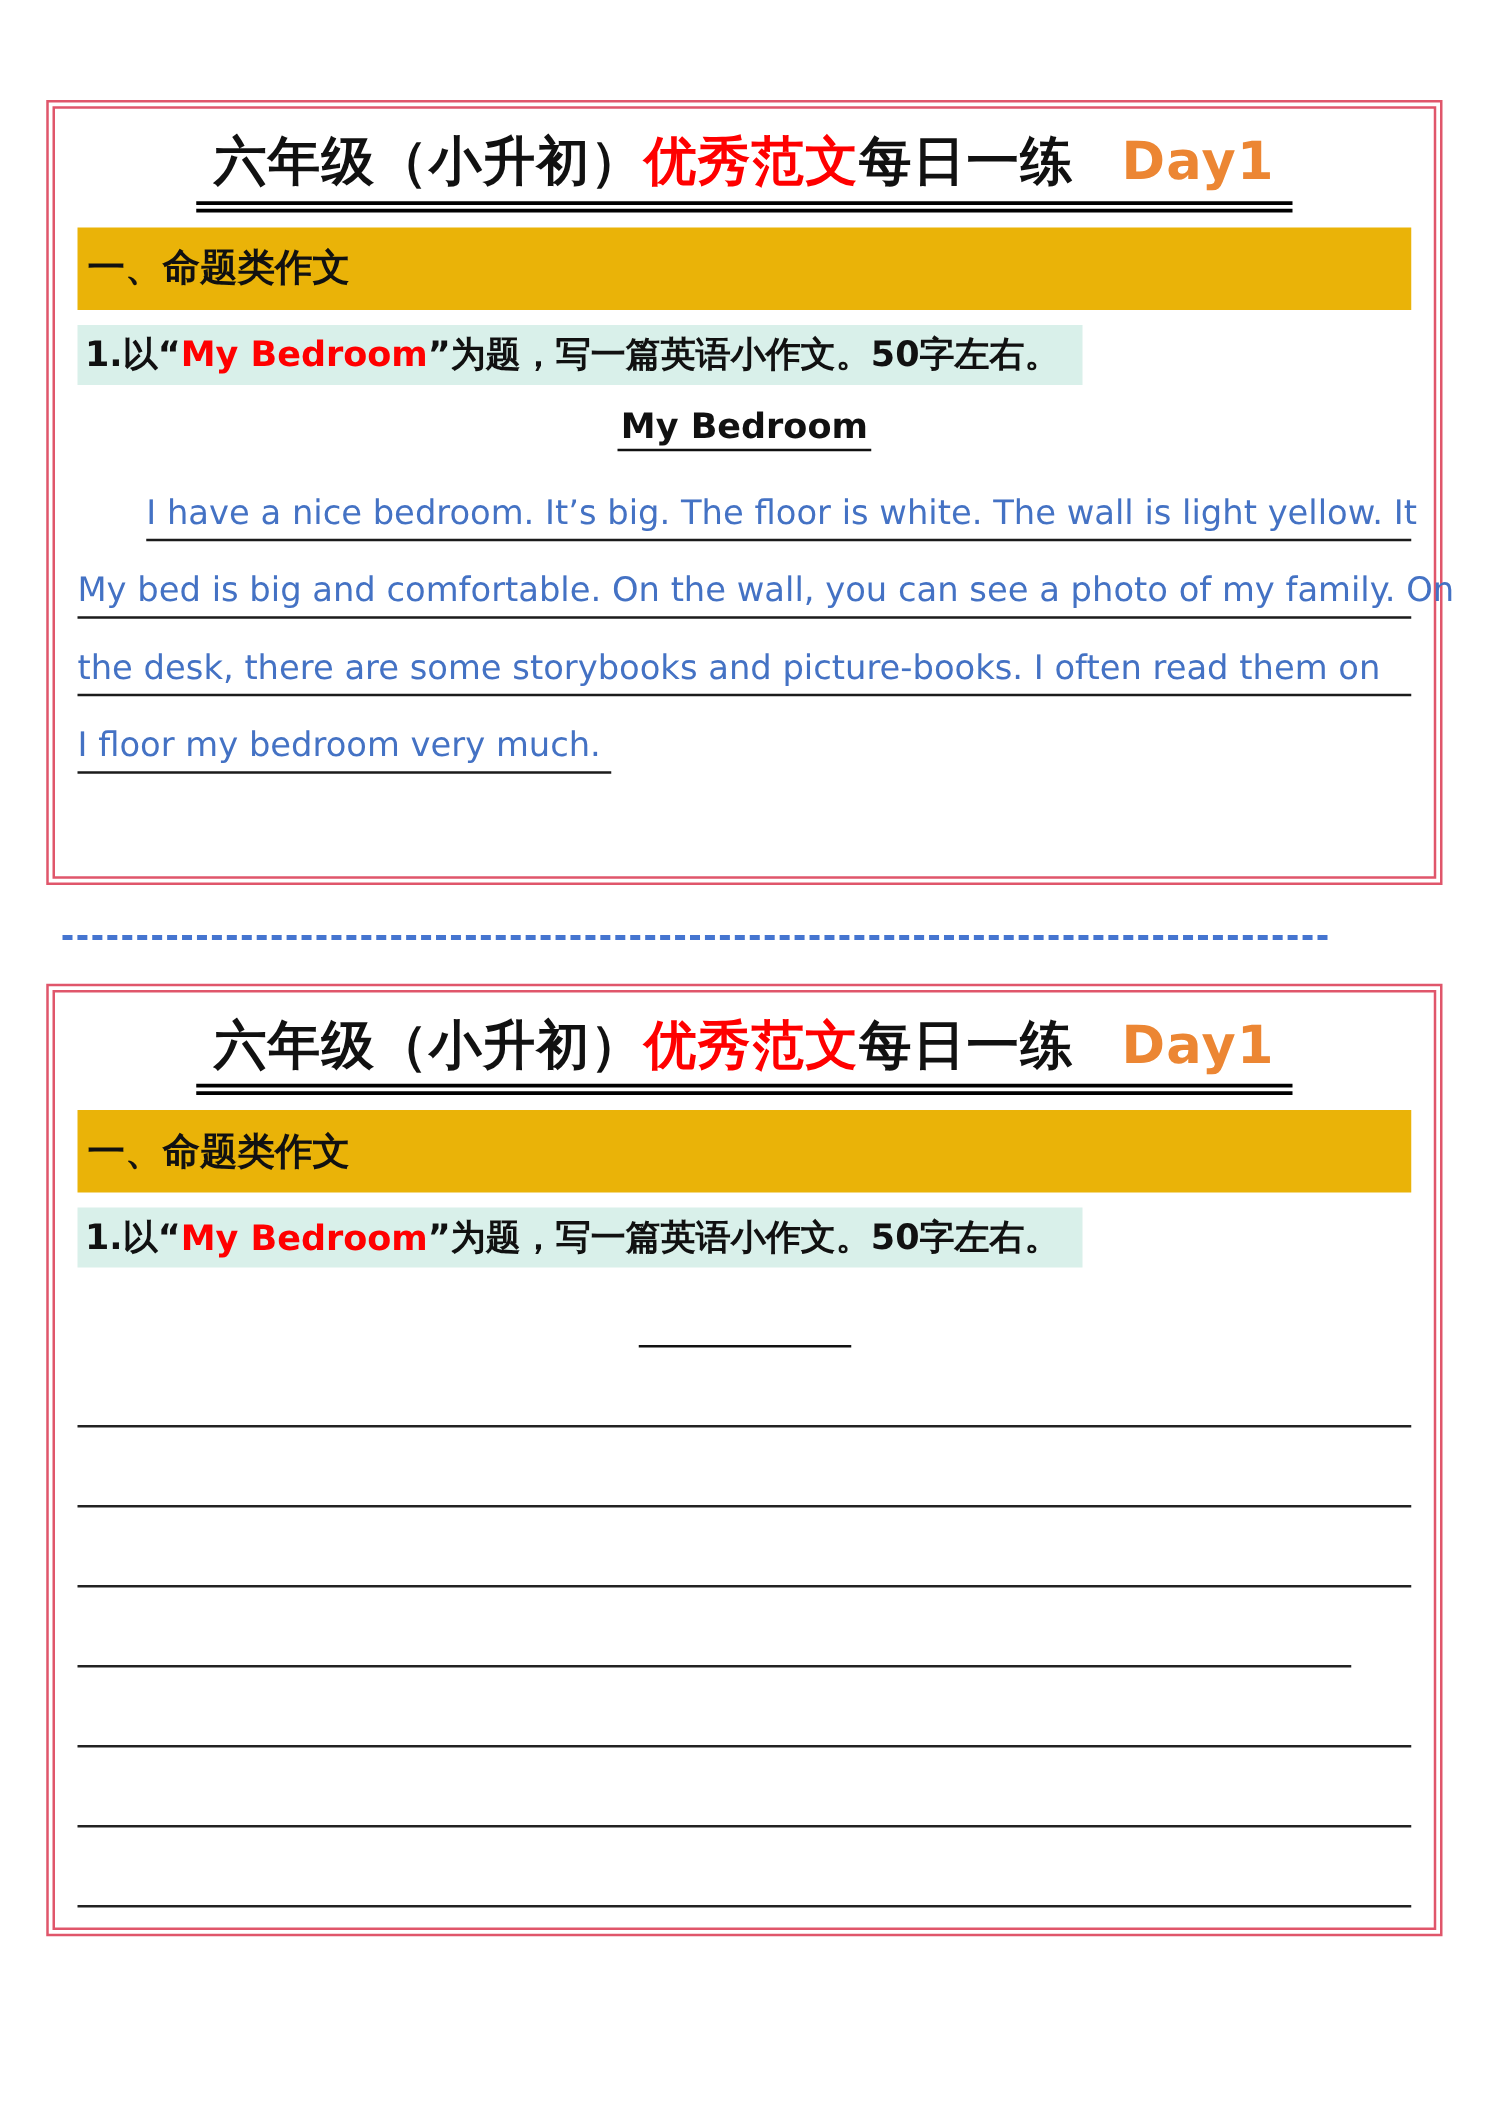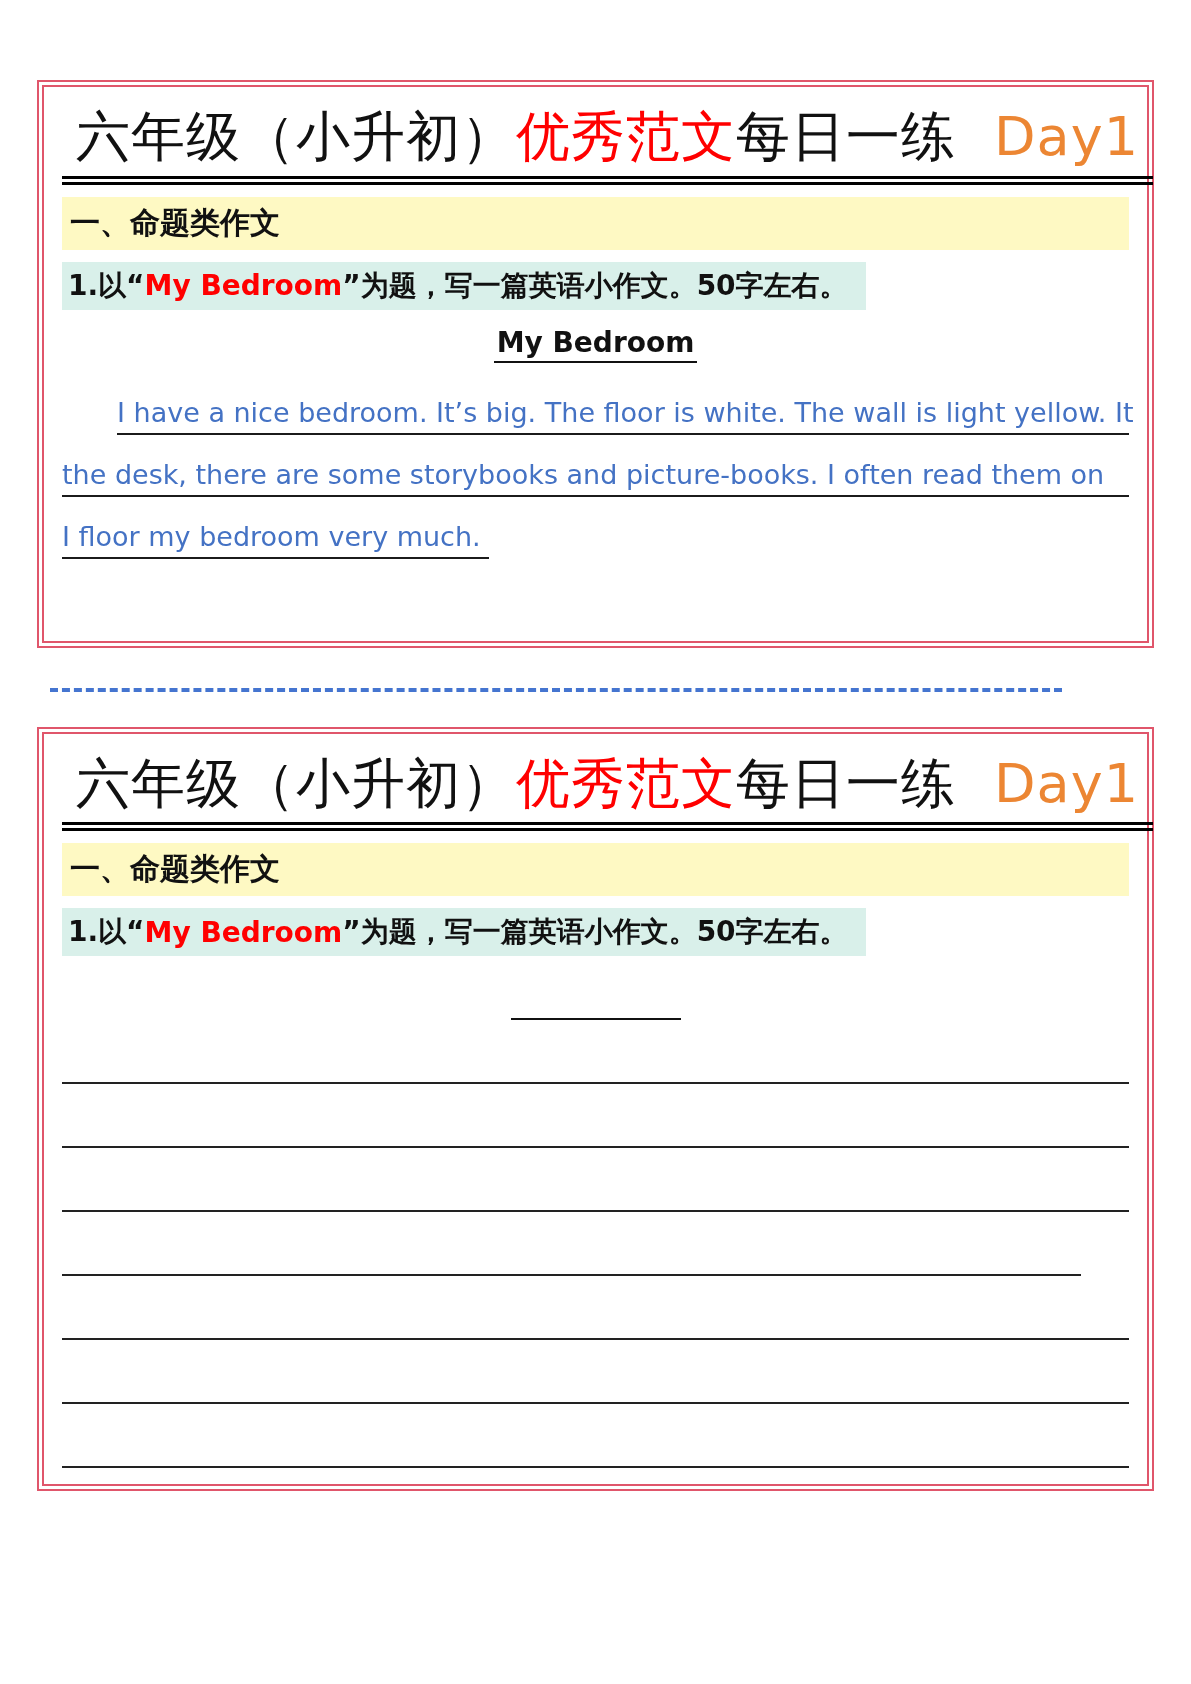--- a/index.html
+++ b/index.html
@@ -25,35 +25,35 @@
   .card-inner { padding: 12px 18px 0 18px; }
   .card.answer .card-inner { padding-bottom: 82px; }
   .card.practice .card-inner { padding-bottom: 16px; }
 
   
   .title-row { text-align: center; margin-top: 4px; }
   .title-underline {
     display: inline-block;
     border-bottom: 9px double #000000;
     padding: 0 14px 5px 14px;
-    font-size: 54px;
-    font-weight: 400;
+    font-size: 42px;
+    font-weight: 700;
     letter-spacing: 1px;
     line-height: 1.25;
     white-space: nowrap;
   }
   .t-black { color: #111111; }
   .t-red { color: #ff0000; }
   .t-orange { color: #ec8633; margin-left: 38px; }
 
   
   .section-bar {
     margin-top: 12px;
-    background: #fef9c3;
-    height: 53px;
+    background: #eab308;
+    height: 66px;
     display: flex;
     align-items: center;
     padding-left: 8px;
     font-size: 30px;
     font-weight: 700;
     color: #111111;
   }
 
   
   .question-bar {
@@ -138,20 +138,21 @@
           <span class="t-red">My Bedroom</span>
           <span>”为题，写一篇英语小作文。50字左右。</span>
         </div>
 
       <div class="essay-title-row">
         <span class="essay-title">My Bedroom</span>
       </div>
 
       <div class="essay">
         <div class="essay-line indent">I have a nice bedroom. It’s big. The floor is white. The wall is light yellow. It</div>
+        <div class="essay-line">My bed is big and comfortable. On the wall, you can see a photo of my family. On</div>
         <div class="essay-line">the desk, there are some storybooks and picture-books. I often read them on</div>
         <div class="essay-line fit">I floor my bedroom very much.</div>
       </div>
 
     </div>
   </section>
 
   <div class="divider"></div>
 
   <section class="card practice">

